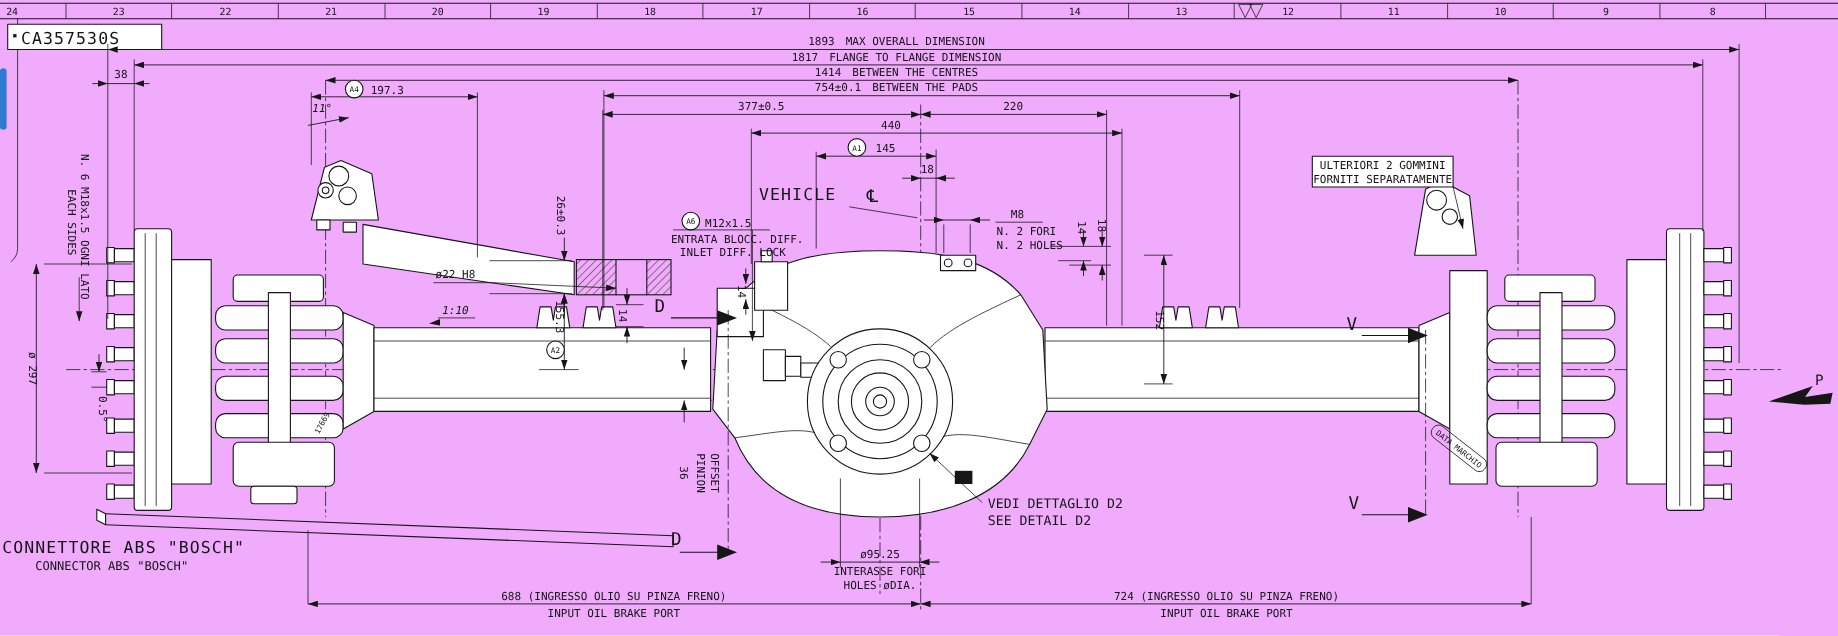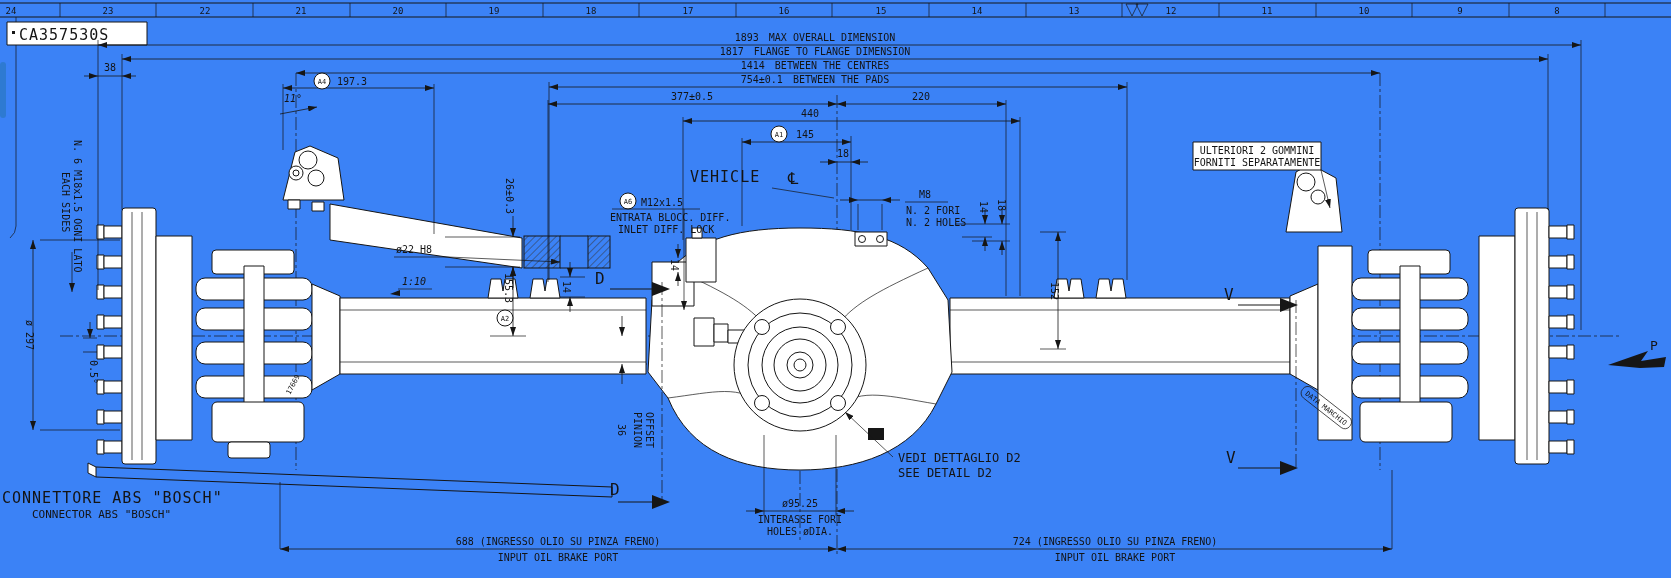--- a/index.html
+++ b/index.html
@@ -1,16 +1,16 @@
 <!DOCTYPE html>
 <html><head>
 <meta charset="utf-8">
 <style>
   html,body{margin:0;padding:0;background:#fff;}
-  #stage{position:relative;width:1671px;height:578px;background:#3b82f6;overflow:hidden;}
+  #stage{position:relative;width:1671px;height:578px;background:#f0abfc;overflow:hidden;}
   svg{display:block;}
   text{font-family:"DejaVu Sans Mono",monospace;fill:#141414;}
   .t7{font-size:7px;}
   .t9{font-size:9px;}
   .t10{font-size:10px;}
   .t11{font-size:11px;}
   .t12{font-size:12px;}
   .t13{font-size:13px;}
   .t15{font-size:15px;letter-spacing:1px;}
   .t16{font-size:16px;}

